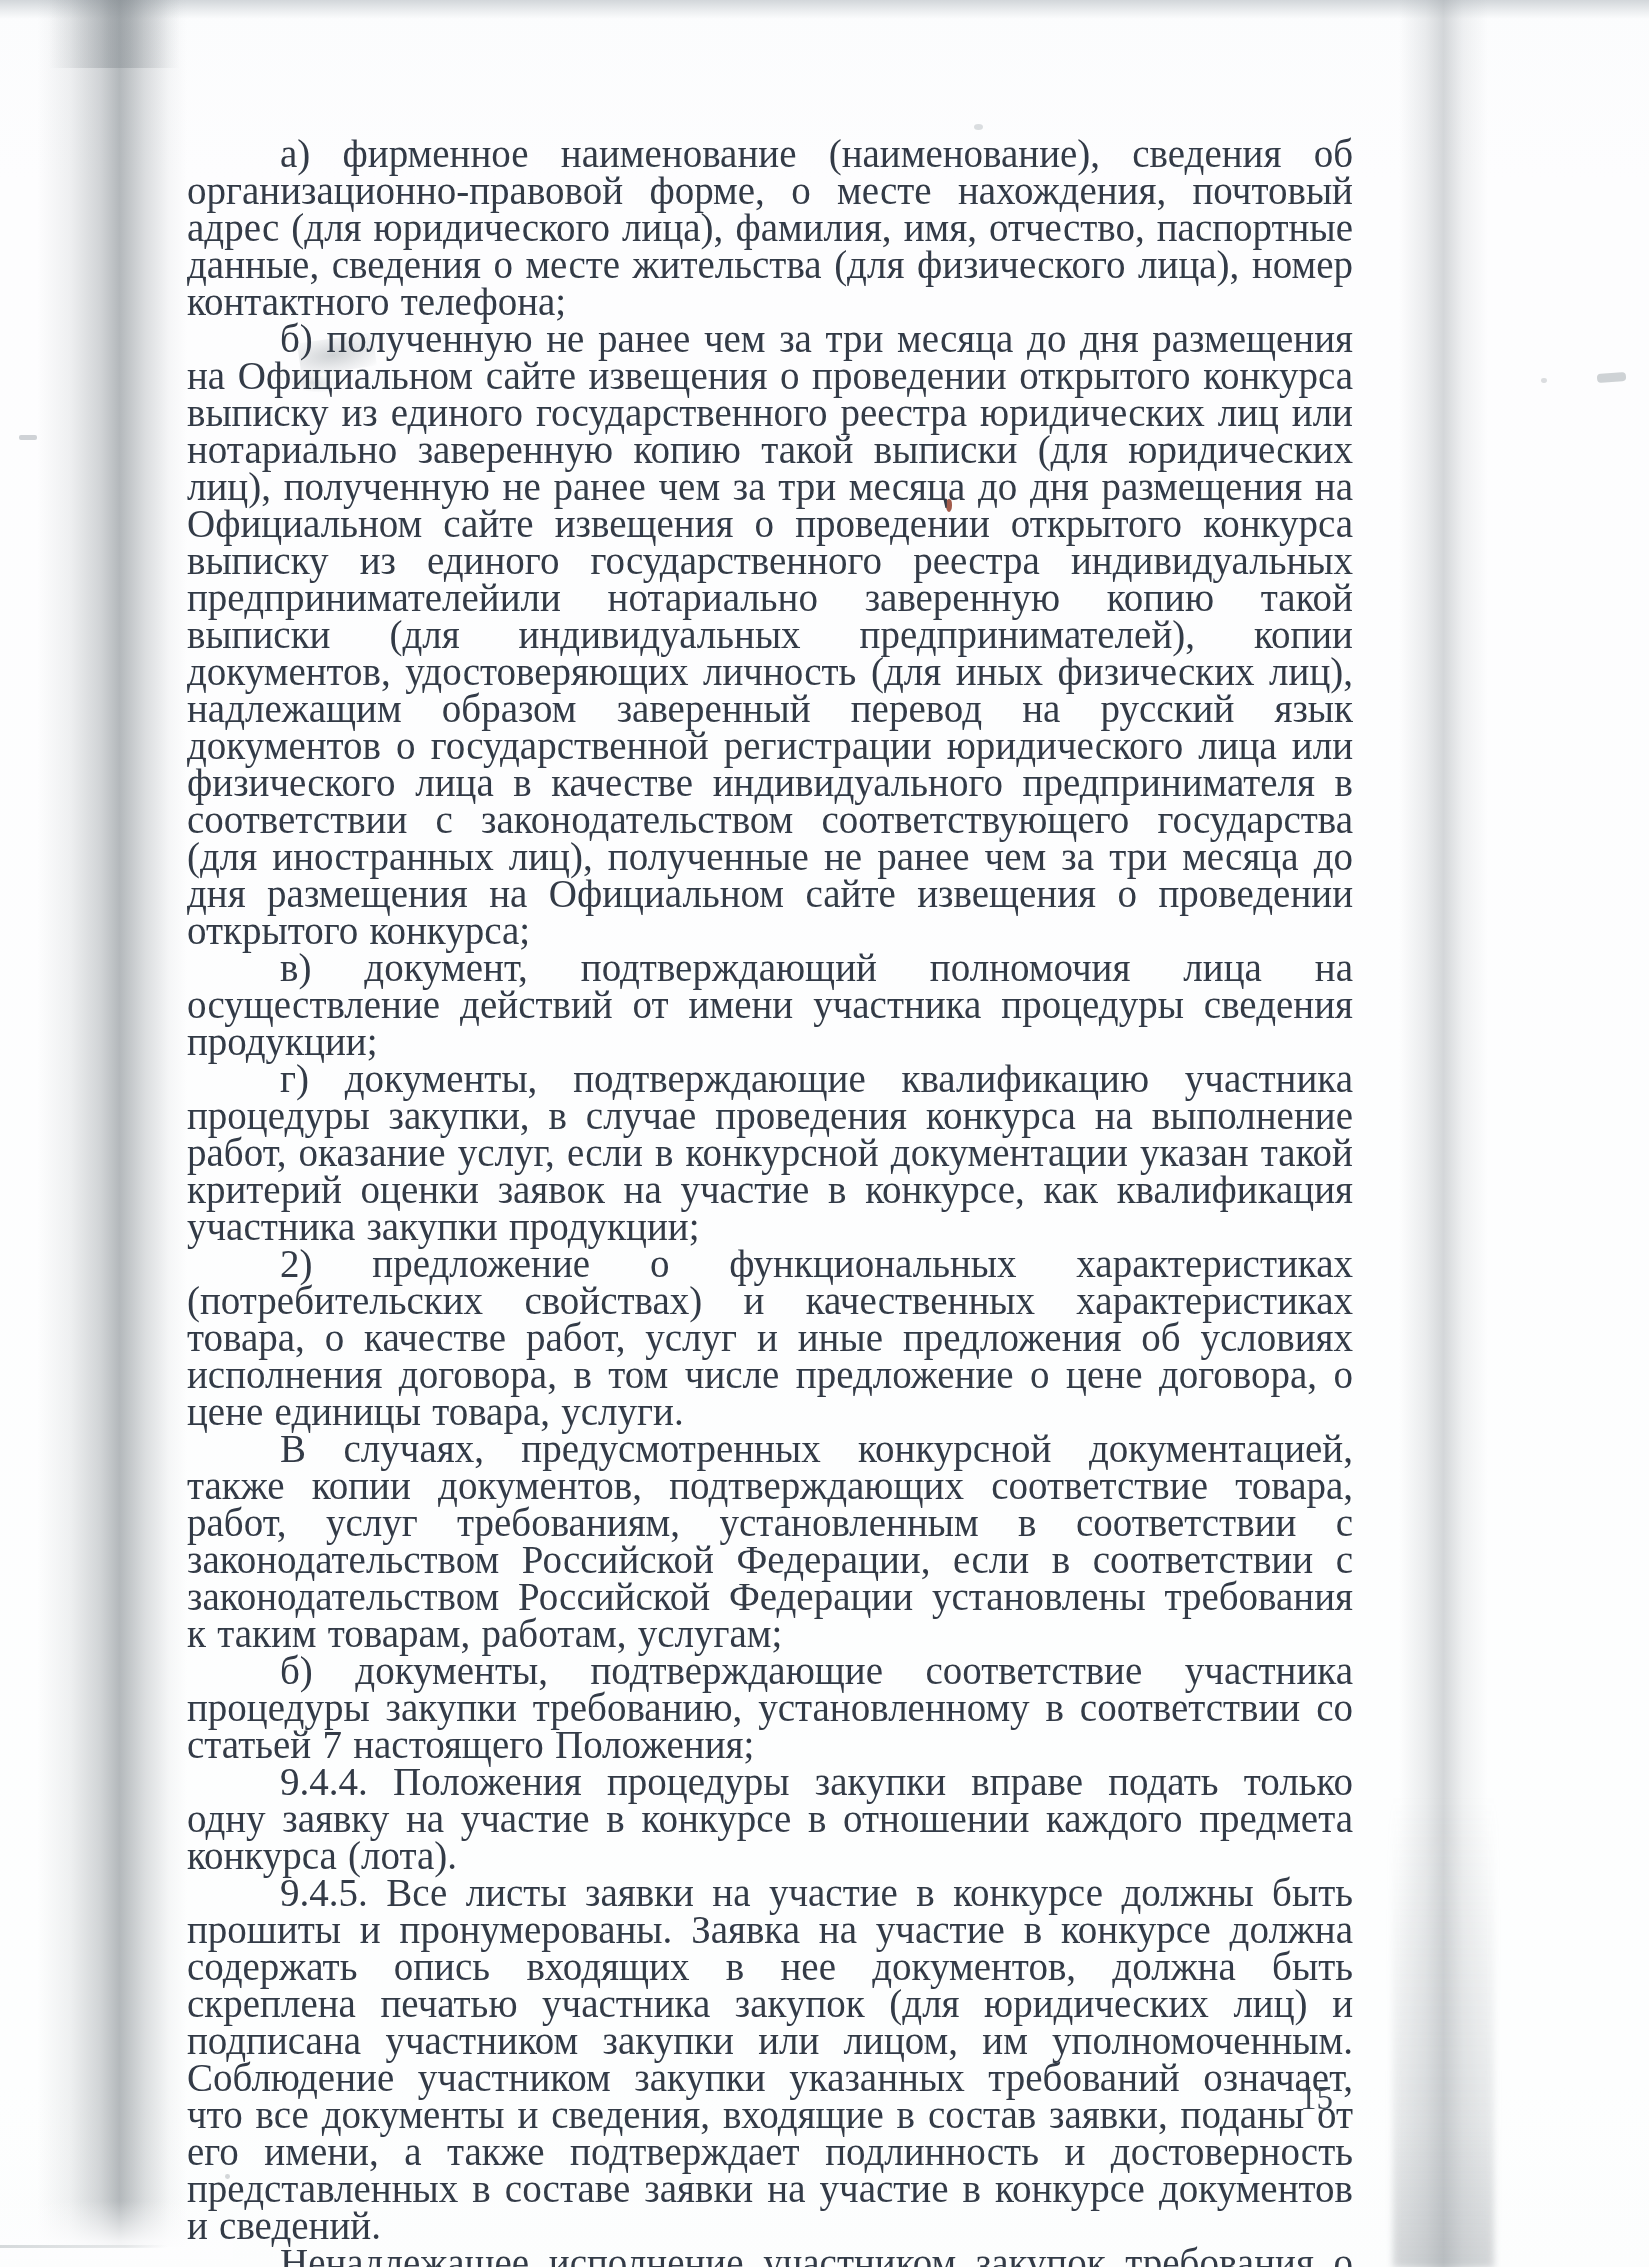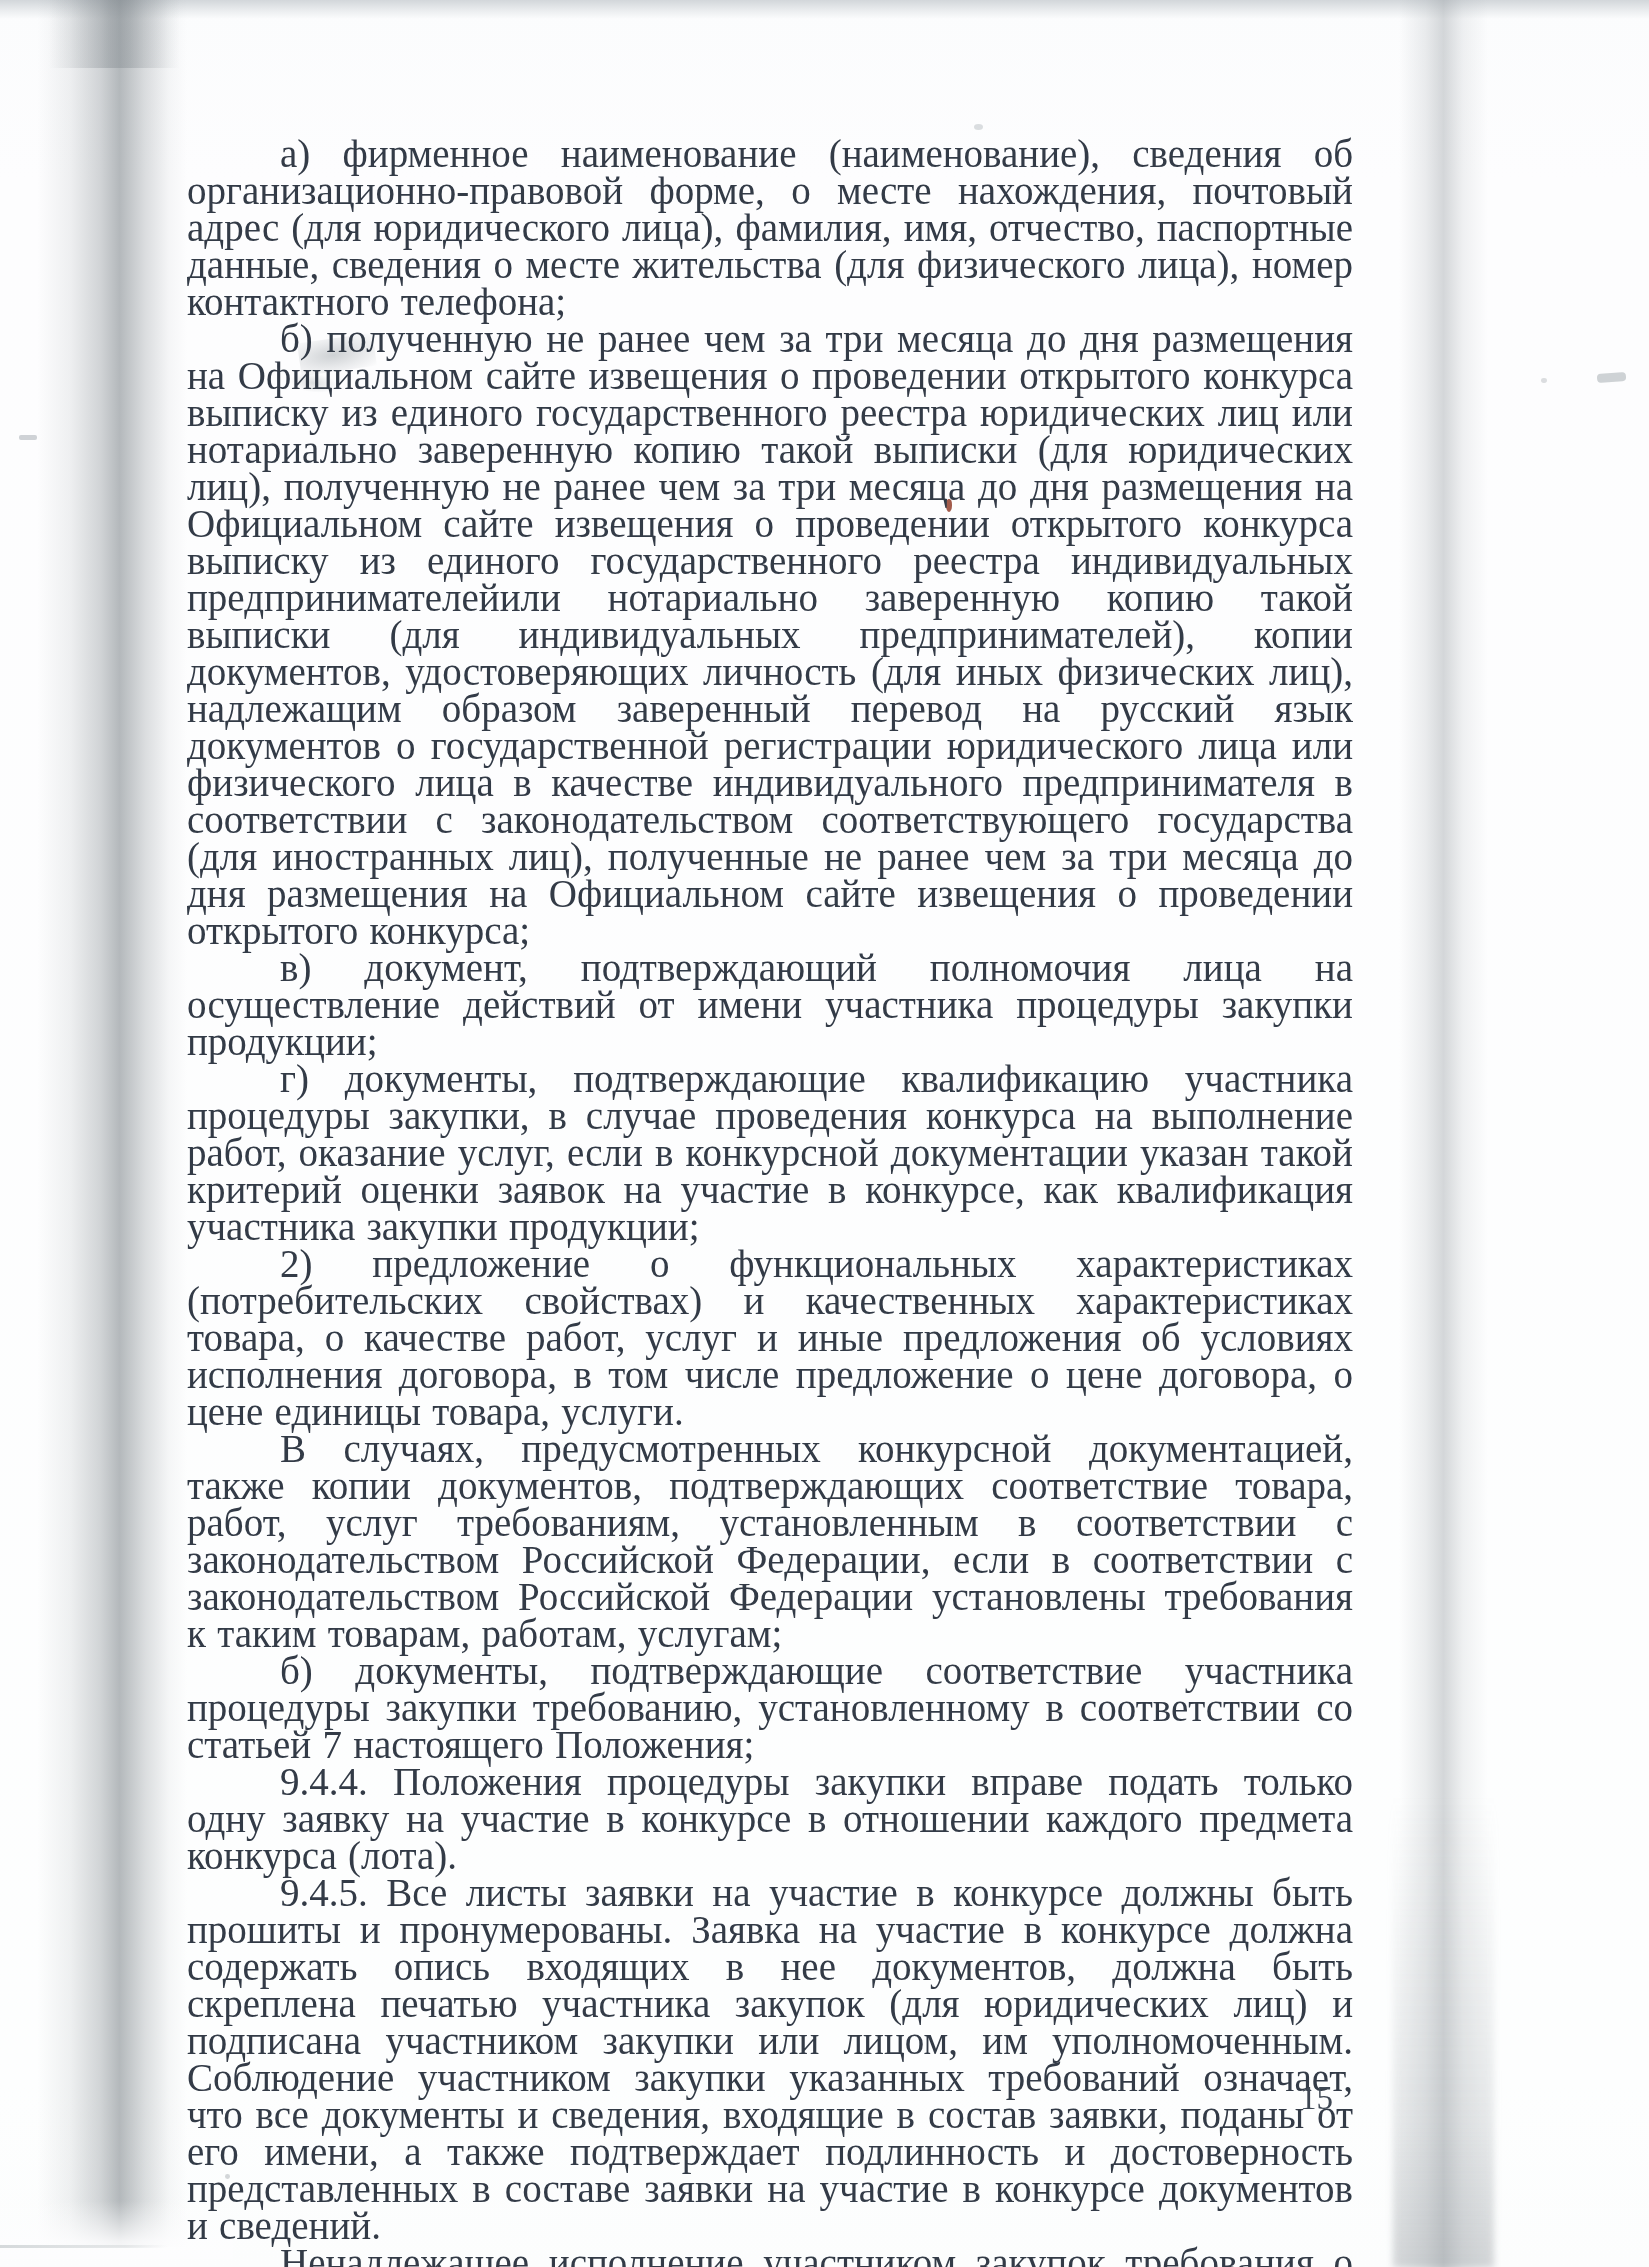--- a/index.html
+++ b/index.html
@@ -179,21 +179,21 @@
   <div class="red-dot"></div>
   <div class="edge-dash-right"></div>
   <div class="edge-dash-left"></div>
   <div class="speck-a"></div>
   <div class="speck-b"></div>
   <div class="speck-c"></div>
 
   <div class="text-block">
     <p>а) фирменное наименование (наименование), сведения об организационно-правовой форме, о месте нахождения, почтовый адрес (для юридического лица), фамилия, имя, отчество, паспортные данные, сведения о месте жительства (для физического лица), номер контактного телефона;</p>
     <p>б) полученную не ранее чем за три месяца до дня размещения на Официальном сайте извещения о проведении открытого конкурса выписку из единого государственного реестра юридических лиц или нотариально заверенную копию такой выписки (для юридических лиц), полученную не ранее чем за три месяца до дня размещения на Официальном сайте извещения о проведении открытого конкурса выписку из единого государственного реестра индивидуальных предпринимателейили нотариально заверенную копию такой выписки (для индивидуальных предпринимателей), копии документов, удостоверяющих личность (для иных физических лиц), надлежащим образом заверенный перевод на русский язык документов о государственной регистрации юридического лица или физического лица в качестве индивидуального предпринимателя в соответствии с законодательством соответствующего государства (для иностранных лиц), полученные не ранее чем за три месяца до дня размещения на Официальном сайте извещения о проведении открытого конкурса;</p>
-    <p>в) документ, подтверждающий полномочия лица на осуществление действий от имени участника процедуры закупки продукции;</p>
+    <p>в) документ, подтверждающий полномочия лица на осуществление действий от имени участника процедуры сведения продукции;</p>
     <p>г) документы, подтверждающие квалификацию участника процедуры закупки, в случае проведения конкурса на выполнение работ, оказание услуг, если в конкурсной документации указан такой критерий оценки заявок на участие в конкурсе, как квалификация участника закупки продукции;</p>
     <p>2) предложение о функциональных характеристиках (потребительских свойствах) и качественных характеристиках товара, о качестве работ, услуг и иные предложения об условиях исполнения договора, в том числе предложение о цене договора, о цене единицы товара, услуги.</p>
     <p>В случаях, предусмотренных конкурсной документацией, также копии документов, подтверждающих соответствие товара, работ, услуг требованиям, установленным в соответствии с законодательством Российской Федерации, если в соответствии с законодательством Российской Федерации установлены требования к таким товарам, работам, услугам;</p>
     <p>б) документы, подтверждающие соответствие участника процедуры закупки требованию, установленному в соответствии со статьей 7 настоящего Положения;</p>
     <p>9.4.4. Положения процедуры закупки вправе подать только одну заявку на участие в конкурсе в отношении каждого предмета конкурса (лота).</p>
     <p>9.4.5. Все листы заявки на участие в конкурсе должны быть прошиты и пронумерованы. Заявка на участие в конкурсе должна содержать опись входящих в нее документов, должна быть скреплена печатью участника закупок (для юридических лиц) и подписана участником закупки или лицом, им уполномоченным. Соблюдение участником закупки указанных требований означает, что все документы и сведения, входящие в состав заявки, поданы от его имени, а также подтверждает подлинность и достоверность представленных в составе заявки на участие в конкурсе документов и сведений.</p>
     <p>Ненадлежащее исполнение участником закупок требования о том, что все листы заявки на участие в конкурсе должны быть пронумерованы, является выполнение для отказа в допуске к участию.</p>
   </div>
 
   <div class="page-number">15</div>

